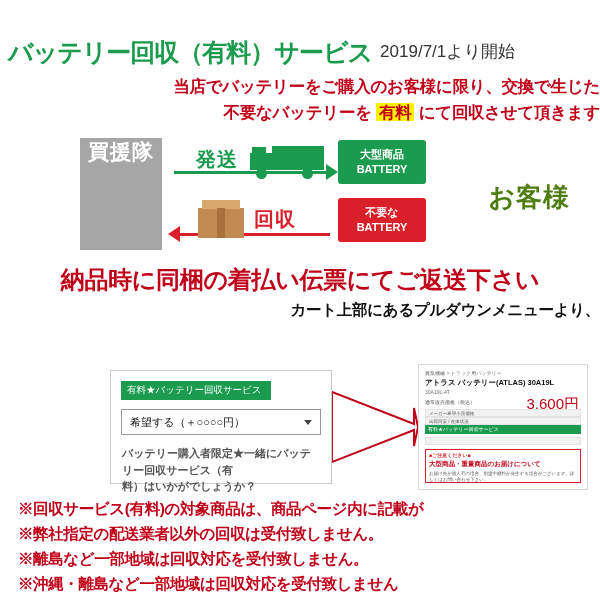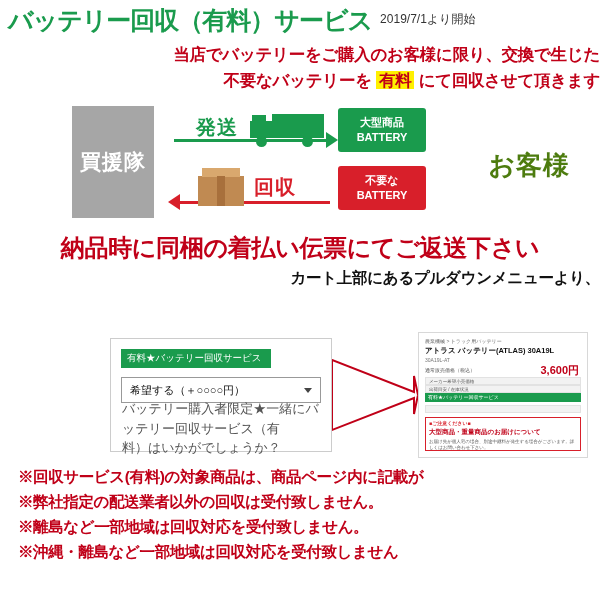--- a/index.html
+++ b/index.html
@@ -11,20 +11,21 @@
     height: 600px;
     background: #ffffff;
     font-family: "Liberation Sans", sans-serif;
     position: relative;
     overflow: hidden;
   }
   .page {
     position: relative;
     width: 600px;
     height: 476px;
+    margin-top: 32px;
   }
 
   
   .header {
     position: absolute;
     left: 0; top: 0;
     width: 600px;
     height: 40px;
     display: flex;
     align-items: center;
@@ -32,21 +33,21 @@
     box-sizing: border-box;
   }
   .header-title {
     font-size: 25px;
     font-weight: bold;
     color: #1a9b4d;
     letter-spacing: -1px;
     white-space: nowrap;
   }
   .header-sub {
-    font-size: 12px;
+    font-size: 17px;
     color: #333333;
     margin-left: 8px;
     white-space: nowrap;
     padding-bottom: 2px;
   }
 
   
   .lead {
     position: absolute;
     left: 0; top: 42px;
@@ -66,25 +67,25 @@
 
   
   .flow {
     position: absolute;
     left: 0; top: 106px;
     width: 600px;
     height: 122px;
   }
   .box-store {
     position: absolute;
-    left: 72px; top: 0;
+    left: 80px; top: 0;
     width: 82px; height: 112px;
     background: #a6a6a6;
     display: flex;
-    align-items: center;
+    align-items: flex-start;
     justify-content: center;
   }
   .box-store span {
     color: #ffffff;
     font-size: 21px;
     font-weight: bold;
     letter-spacing: 1px;
   }
   .customer-label {
     position: absolute;
@@ -290,25 +291,26 @@
   .pd-caret {
     position: absolute;
     right: 8px; top: 10px;
     width: 0; height: 0;
     border-left: 4px solid transparent;
     border-right: 4px solid transparent;
     border-top: 5px solid #444444;
   }
   .pd-note {
     position: absolute;
-    left: 11px; top: 60px;
+    left: 11px; top: 74px;
     width: 200px;
-    font-size: 13px;
+    font-size: 11px;
     color: #555555;
     line-height: 1.5;
+    font-weight: bold;
   }
 
   
   .diag-arrow {
     position: absolute;
     left: 332px; top: 356px;
     width: 86px; height: 78px;
   }
 
   
@@ -343,22 +345,22 @@
   }
   .pc-price-label {
     position: absolute;
     left: 6px; top: 34px;
     font-size: 5px;
     color: #555555;
   }
   .pc-price {
     position: absolute;
     right: 8px; top: 30px;
-    font-size: 11px;
-    font-weight: bold;
+    font-size: 15px;
+    font-weight: normal;
     color: #c00018;
   }
   .pc-row {
     position: absolute;
     left: 6px;
     width: 156px;
     height: 8px;
     background: #f2f2f2;
     border: 1px solid #e2e2e2;
     box-sizing: border-box;

